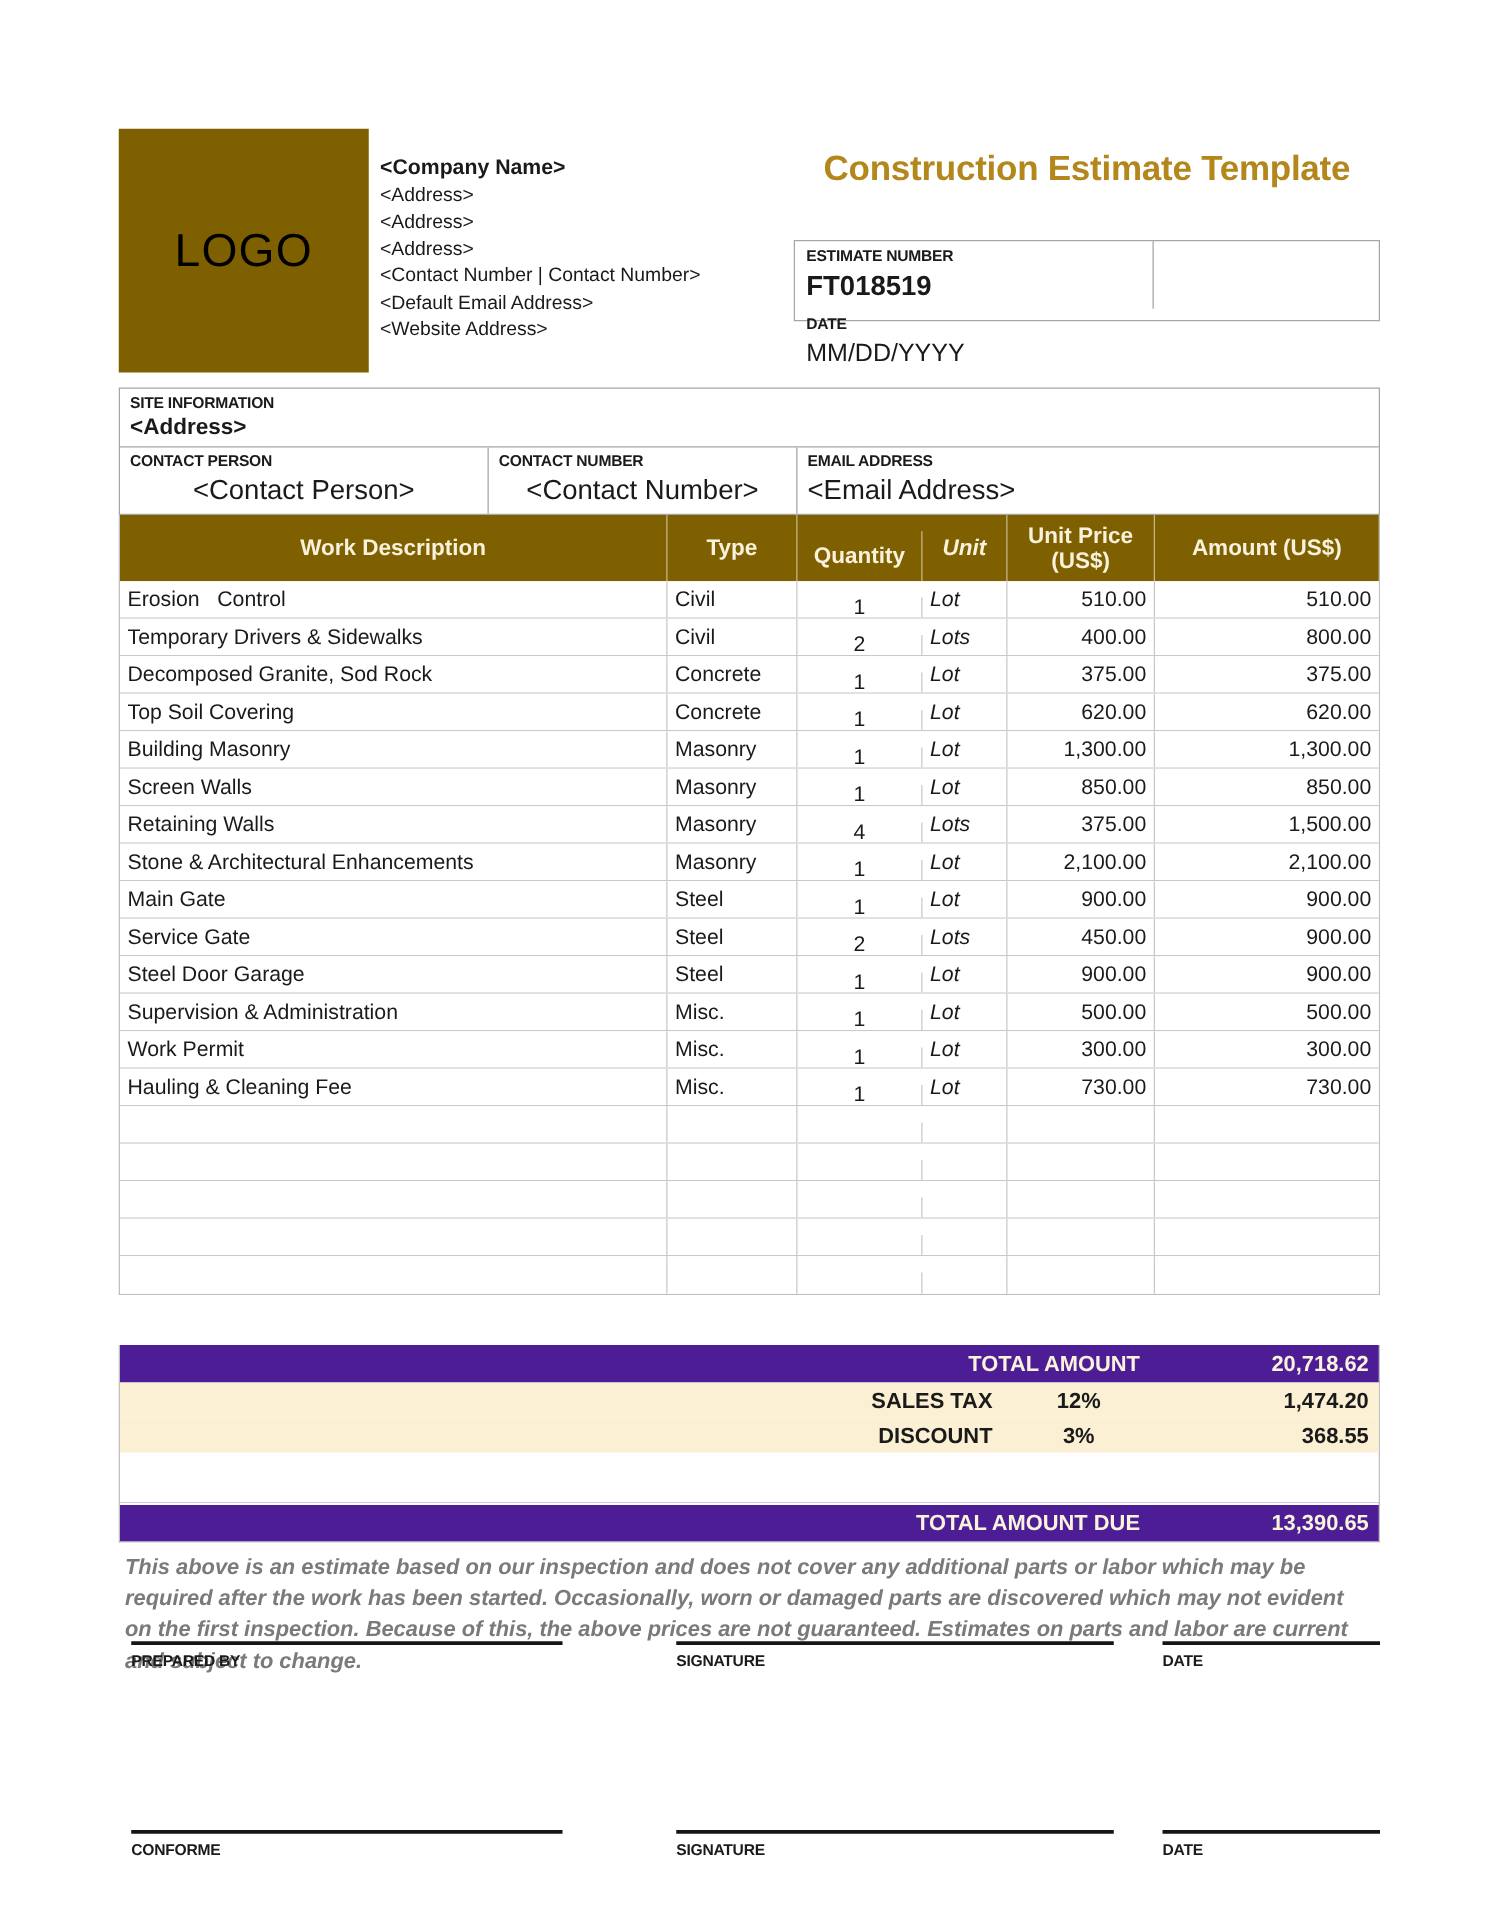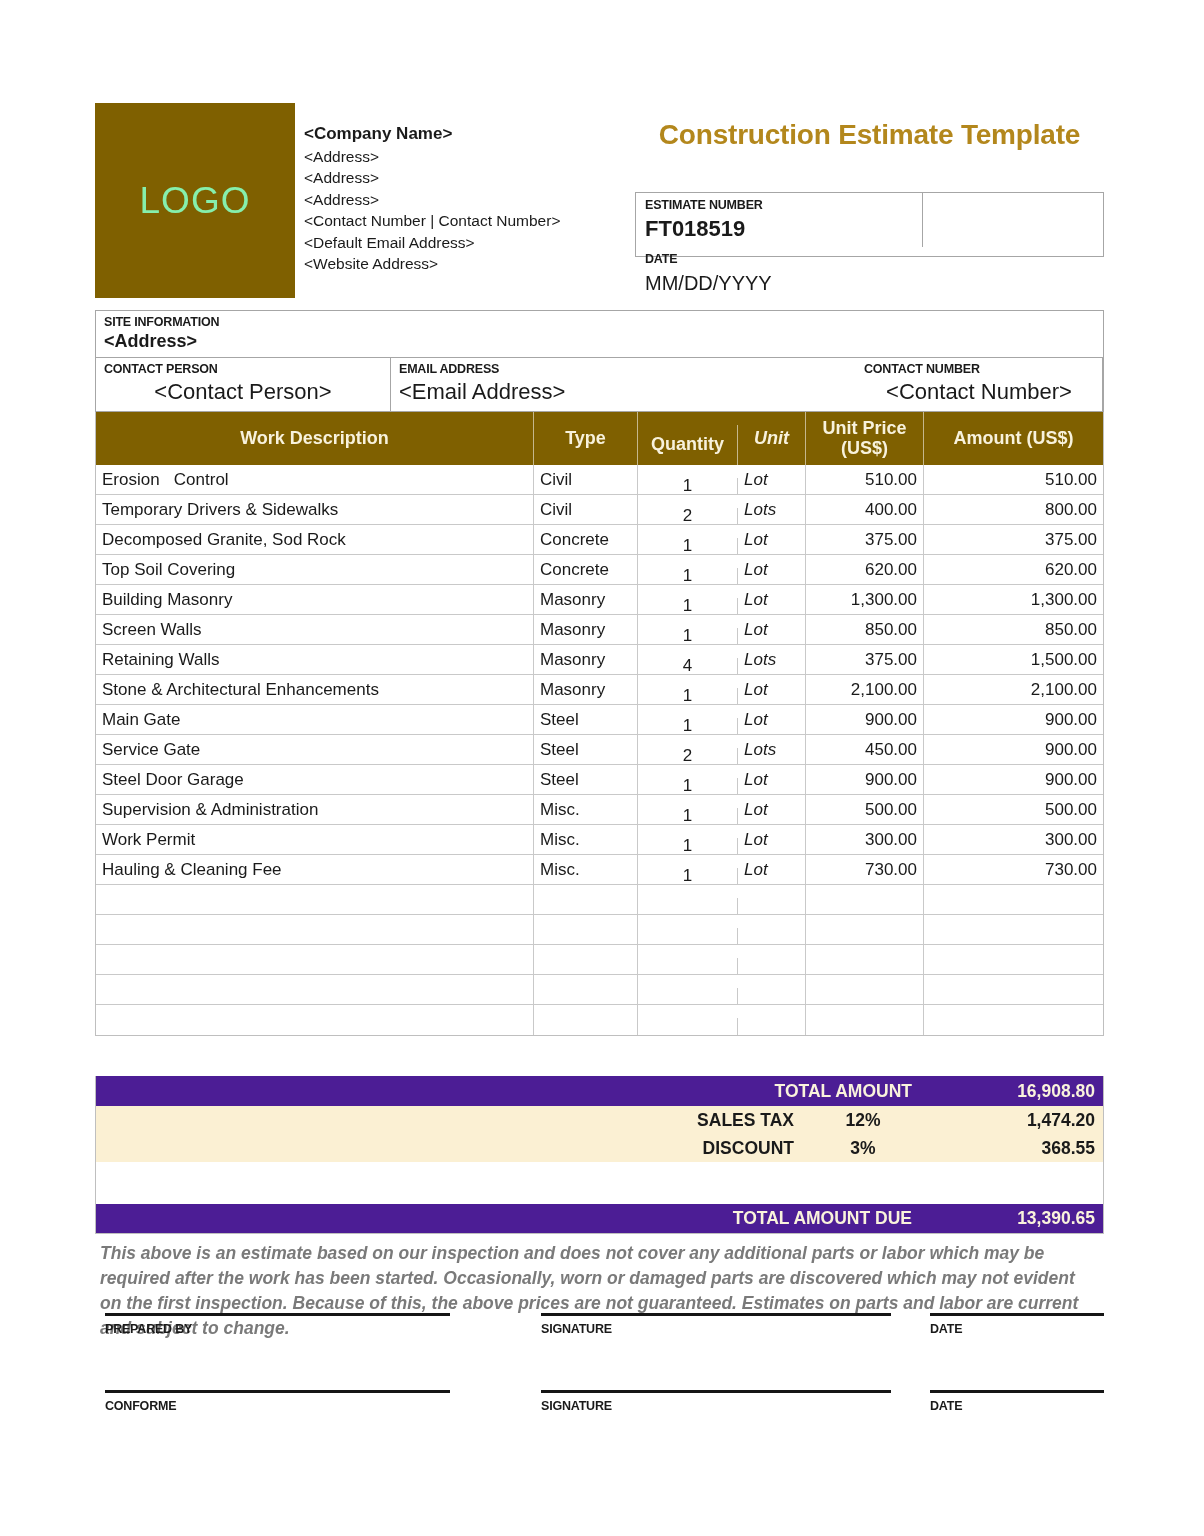--- a/index.html
+++ b/index.html
@@ -3,21 +3,21 @@
 <meta charset="utf-8">
 <style>
   * { margin:0; padding:0; box-sizing:border-box; }
   html,body { width:1204px; height:1536px; background:#ffffff; overflow:hidden;
               font-family:"Liberation Sans", sans-serif; color:#1a1a1a; }
   .page { position:relative; width:1204px; height:1536px; background:#fff; }
   .content { position:absolute; left:95px; top:103px; width:1009px; height:1433px; }
 
   
   .header-row { display:flex; height:195px; }
-  .logo-box { width:200px; height:195px; background:#7F6000; color:#86efac;
+  .logo-box { width:200px; height:195px; background:#7F6000; color:#000000;
               display:flex; align-items:center; justify-content:center;
               font-size:37px; letter-spacing:1px; }
   .company-info { width:335px; padding:20px 0 0 9px; line-height:21.5px; font-size:15.5px; }
   .company-name { font-weight:700; font-size:17px; margin-bottom:1px; }
   .right-col { width:469px; margin-left:auto; }
   .doc-title { margin-top:16px; text-align:center; font-size:28px; font-weight:700;
                color:#B3871C; letter-spacing:-0.2px; }
   .est-boxes { margin-top:41px; display:flex; height:65px; border:1px solid #A6A6A6;flex-direction:column; }
   .est-cell { padding:5px 9px; }
   .est-cell.first { width:287px; border-right:1px solid #A6A6A6; }
@@ -69,21 +69,21 @@
   .t-amt { flex:1; text-align:right; padding-right:8px; }
   .t-due { height:31px; border-top:2px solid #ffffff; }
 
   
   .disclaimer { margin-top:7px; padding:0 5px; font-size:17.5px; font-weight:700;
                 font-style:italic; color:#7a7a7a; line-height:1.42; }
 
   
   .sig-row { position:absolute; left:0; width:1009px; height:40px; }
   .sig-row.r1 { top:1210px; }
-  .sig-row.r2 { top:1287px; }
+  .sig-row.r2 { top:1361px; }
   .sig-cell { position:absolute; border-top:3px solid #151515; padding-top:6px;
               font-size:12.5px; font-weight:700; letter-spacing:-0.2px; }
   .sig-c1 { left:10px;  width:345px; }
   .sig-c2 { left:446px; width:350px; }
   .sig-c3 { left:835px; width:174px; }
 </style>
 </head>
 <body>
 
 <div class="page">
@@ -120,27 +120,27 @@
     <div class="site-box">
       <div class="site-top">
         <div class="box-label">SITE INFORMATION</div>
         <div class="site-address">&lt;Address&gt;</div>
       </div>
       <div class="site-bottom">
         <div class="site-cell c1">
           <div class="box-label">CONTACT PERSON</div>
           <div class="site-value center">&lt;Contact Person&gt;</div>
         </div>
+        <div class="site-cell c2">
+          <div class="box-label">CONTACT NUMBER</div>
+          <div class="site-value center">&lt;Contact Number&gt;</div>
+        </div>
         <div class="site-cell c3">
           <div class="box-label">EMAIL ADDRESS</div>
           <div class="site-value">&lt;Email Address&gt;</div>
-        </div>
-        <div class="site-cell c2">
-          <div class="box-label">CONTACT NUMBER</div>
-          <div class="site-value center">&lt;Contact Number&gt;</div>
         </div>
       </div>
     </div>
 
     <div class="items-table">
       <div class="thead">
         <div class="cell c-desc">Work Description</div>
         <div class="cell c-type">Type</div>
         <div class="cell c-qty">Quantity</div>
         <div class="cell c-unit">Unit</div>
@@ -317,21 +317,21 @@
         <div class="cell c-unit"></div>
         <div class="cell c-price"></div>
         <div class="cell c-amt"></div>
       </div>
     </div>
     </div>
 
     <div class="totals">
       <div class="t-row t-brown">
         <div class="t-label-wide">TOTAL AMOUNT</div>
-        <div class="t-amt">16,908.80</div>
+        <div class="t-amt">20,718.62</div>
       </div>
       <div class="t-row t-cream">
         <div class="t-label-mid">SALES TAX</div>
         <div class="t-pct">12%</div>
         <div class="t-amt">1,474.20</div>
       </div>
       <div class="t-row t-cream">
         <div class="t-label-mid">DISCOUNT</div>
         <div class="t-pct">3%</div>
         <div class="t-amt">368.55</div>

